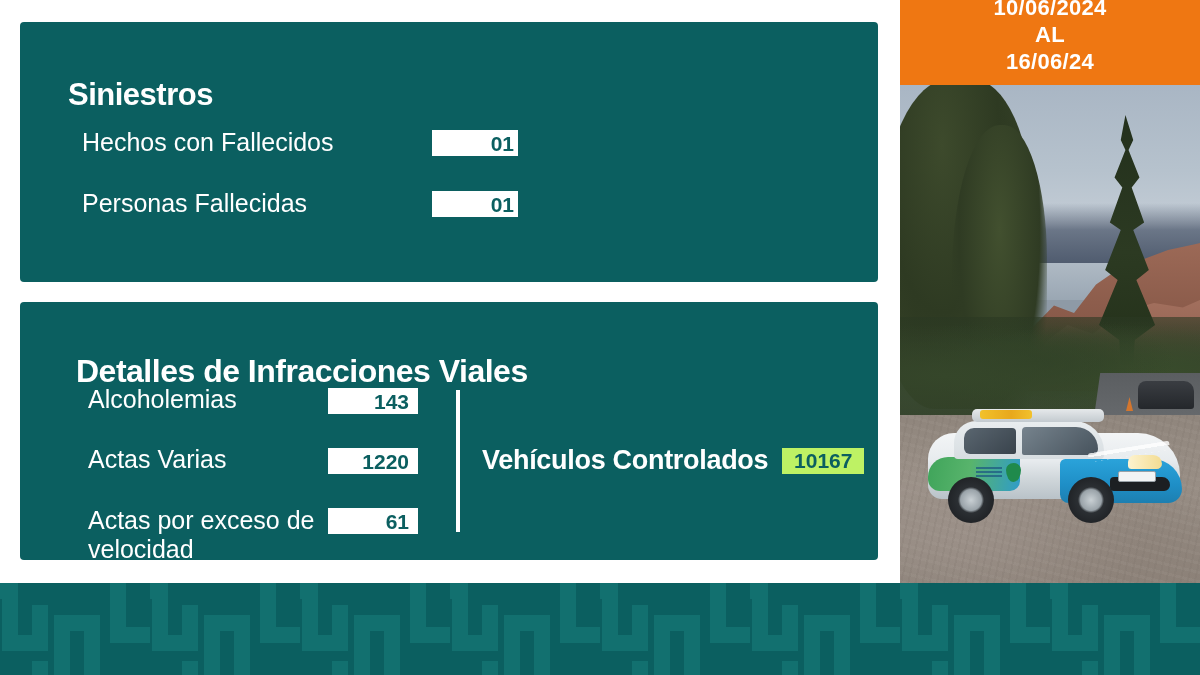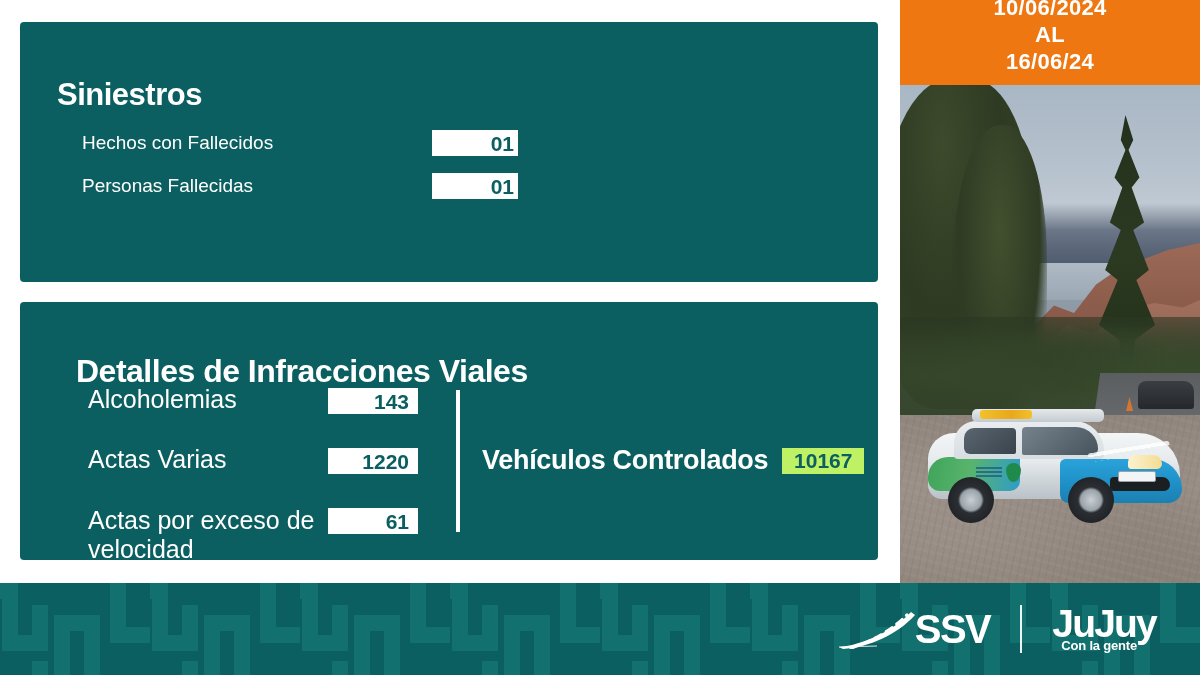--- a/index.html
+++ b/index.html
@@ -48,41 +48,41 @@
   }
 
   .panel-title {
     color: #ffffff;
     font-weight: bold;
     letter-spacing: -0.5px;
     line-height: 1;
   }
   .panel-siniestros .panel-title {
     position: absolute;
-    left: 37px;
+    left: 48px;
     top: 36px;
     font-size: 31px;
   }
   .panel-infracciones .panel-title {
     position: absolute;
     left: 56px;
     top: 32px;
     font-size: 32px;
   }
 
   
   .metric-row {
     position: absolute;
     display: flex;
     align-items: center;
     height: 28px;
   }
   .metric-label {
     color: #ffffff;
-    font-size: 19px;
+    font-size: 25px;
     font-weight: normal;
     white-space: nowrap;
     line-height: 1.1;
   }
   .metric-label.bold {
     font-weight: bold;
   }
   .metric-box {
     background: #ffffff;
     color: #0b5f60;
@@ -91,21 +91,21 @@
     text-align: right;
     box-sizing: border-box;
     display: flex;
     align-items: center;
     justify-content: flex-end;
     line-height: 1;
   }
 
   
   .r1 { left: 62px; top: 107px; }
-  .r2 { left: 62px; top: 150px; }
+  .r2 { left: 62px; top: 168px; }
   .r3 { left: 62px; top: 199px; }
   .panel-siniestros .metric-label { width: 350px; }
   .panel-siniestros .metric-box {
     width: 86px;
     height: 26px;
     padding-right: 4px;
   }
 
   .footnote {
     position: absolute;
@@ -562,32 +562,15 @@
             <path d="M 62 92 L 62 40 L 92 40 L 92 84"></path>
             <path d="M 118 2 L 118 52 L 150 52"></path>
             <path d="M 40 92 L 40 86"></path>
           </g>
         </pattern>
       </defs>
       <rect x="0" y="0" width="1200" height="92" fill="#0b5f60"></rect>
       <rect x="0" y="0" width="1200" height="92" fill="url(#meander)"></rect>
     </svg>
 
-    <div class="footer-logos">
-      <div class="ssv-logo">
-        <svg class="ssv-road" viewBox="0 0 80 40" xmlns="http://www.w3.org/2000/svg">
-          <path d="M2 38 C 26 36, 56 22, 74 3 L 78 6 C 60 26, 32 38, 6 40 Z" fill="#ffffff"></path>
-          <path d="M14 39 C 34 33, 54 22, 70 6" stroke="#ffffff" stroke-width="3.2" fill="none" stroke-dasharray="7 6" stroke-linecap="round"></path>
-          <path d="M2 38 L 40 37" stroke="#ffffff" stroke-width="1.2" fill="none" opacity="0.85"></path>
-        </svg>
-        <span class="ssv-text">SSV</span>
-      </div>
-
-      <div class="logo-divider"></div>
-
-      <div class="jujuy-logo">
-        <span class="jujuy-text">JuJuy</span>
-        <span class="jujuy-sub">Con la gente</span>
-      </div>
-    </div>
   </footer>
 
 </div>
 
 </body></html>

